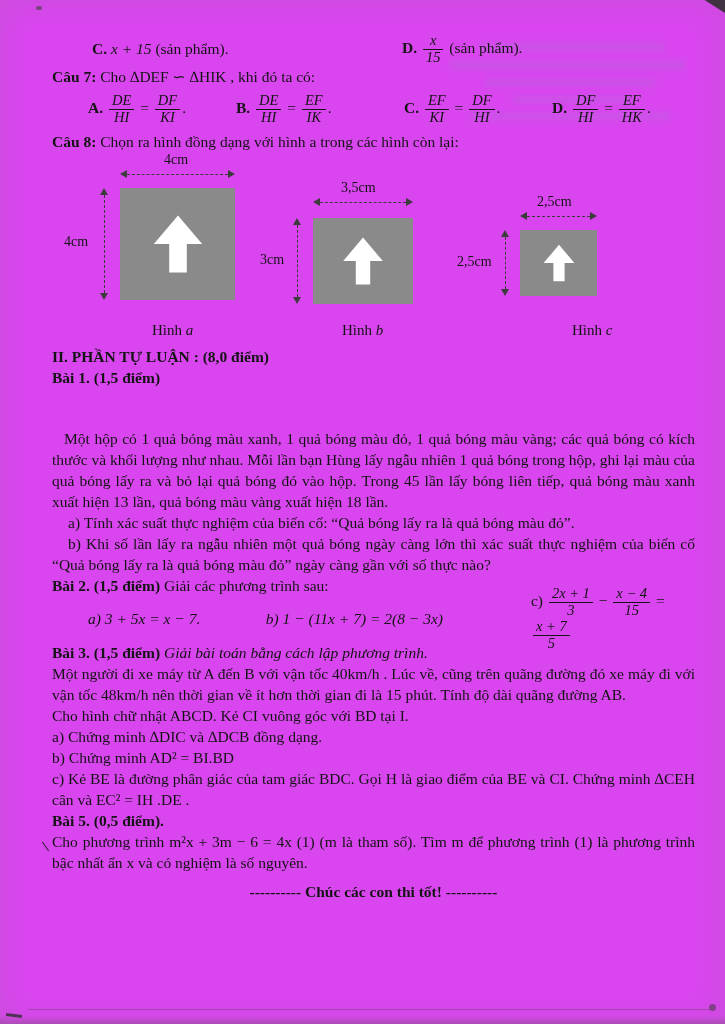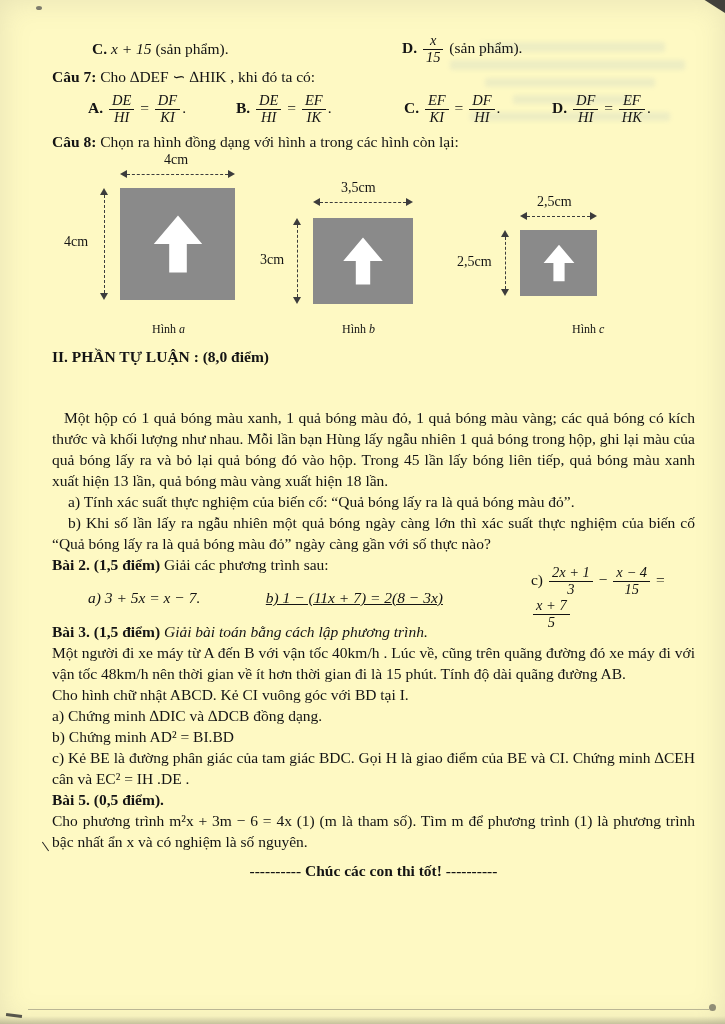--- a/index.html
+++ b/index.html
@@ -1,18 +1,18 @@
 <!DOCTYPE html>
 <html><head>
 <meta charset="utf-8">
 <style>
   html,body { margin:0; padding:0; background:#d8d8d4; }
   .page {
     position:relative; width:725px; height:1024px; margin:0 auto;
-    background:#fef9c3; overflow:hidden;
+    background:#d946ef; overflow:hidden;
     font-family:"Liberation Serif", serif; font-size:15.5px; color:#141414;
     box-shadow: inset 0 0 30px rgba(120,120,110,.18);
   }
   .content { position:absolute; left:52px; top:32px; width:643px; }
   .line { line-height:21px; margin:0; }
   .just { text-align:justify; }
   b { font-weight:bold; }
   i { font-style:italic; }
   .math { font-style:italic; }
 
@@ -22,38 +22,38 @@
   .frac .den { display:block; padding:0 3px; }
 
   
   .top-row { display:flex; align-items:center; padding-left:40px; height:34px; }
   .top-row .slot-c { width:310px; }
   .c7-row { display:flex; align-items:center; padding-left:36px; height:44px; }
   .c7-row .o1 { width:148px; } .c7-row .o2 { width:168px; } .c7-row .o3 { width:148px; }
   .c8-row { display:flex; align-items:center; padding-left:33px; height:24px; }
   .c8-row .o1 { width:122px; } .c8-row .o2 { width:123px; } .c8-row .o3 { width:148px; }
   .eq-row { display:flex; align-items:center; padding-left:36px; height:46px;gap:38px; }
-  .eq-row .e1 { width:152px; } .eq-row .e2 { width:247px;text-decoration:underline; }
+  .eq-row .e1 { width:152px; } .eq-row .e2 { width:247px; }
 
   
   .figures { position:relative; height:192px; margin-top:2px; }
   .gbox { position:absolute; background:#8a8a8a; display:flex; align-items:center; justify-content:center; }
   .box-a { left:68px;  top:34px; width:115px; height:112px; }
   .box-b { left:261px; top:64px; width:100px; height:86px; }
   .box-c { left:468px; top:76px; width:77px;  height:66px; }
   .dimh { position:absolute; display:flex; align-items:center; height:8px; }
   .dimh .dline { flex:1; border-top:1.6px dashed #3c3c3c; }
   .ah-l { width:0; height:0; border-top:4px solid transparent; border-bottom:4px solid transparent; border-right:7px solid #3c3c3c; }
   .ah-r { width:0; height:0; border-top:4px solid transparent; border-bottom:4px solid transparent; border-left:7px solid #3c3c3c; }
   .dimv { position:absolute; display:flex; flex-direction:column; align-items:center; width:8px; }
   .dimv .dline { flex:1; border-left:1.6px dashed #3c3c3c; }
   .av-u { width:0; height:0; border-left:4px solid transparent; border-right:4px solid transparent; border-bottom:7px solid #3c3c3c; }
   .av-d { width:0; height:0; border-left:4px solid transparent; border-right:4px solid transparent; border-top:7px solid #3c3c3c; }
   .dimlbl { position:absolute; font-size:14px;text-align:right; }
-  .cap { position:absolute; top:168px; font-size:12px; }
+  .cap { position:absolute; top:168px; font-size:15px; }
 
   .footer { text-align:center; font-weight:bold; margin-top:10px; }
 
   
   .art { position:absolute; }
   .art-tr { right:0; top:0; width:24px; height:13px; background:#2f2f2f; clip-path:polygon(15% 0,100% 0,100% 100%); opacity:.9; }
   .art-tl { left:36px; top:6px; width:6px; height:4px; background:#4a4a4a; border-radius:50%; opacity:.7; }
   .art-slash { left:40px; top:846px; width:11px; border-top:1.6px solid #222; transform:rotate(55deg); }
   .art-bline { left:28px; right:16px; top:1009px; border-top:1px solid rgba(70,70,70,.35); }
   .art-bl { left:6px; top:1014px; width:16px; height:3px; background:#2e2e2e; transform:rotate(7deg); opacity:.8; }
@@ -192,20 +192,21 @@
       </div>
 
       <span class="cap" style="left:100px;"><span>Hình </span><i>a</i></span>
       <span class="cap" style="left:290px;"><span>Hình </span><i>b</i></span>
       <span class="cap" style="left:520px;"><span>Hình </span><i>c</i></span>
     </div>
 
 
     <p class="line"><b>II. PHẦN TỰ LUẬN : (8,0 điểm)</b></p>
 
+    <p class="line"><b>Bài 1. (1,5 điểm)</b></p>
     <p class="line just" style="text-indent:12px;margin-top:40px;">Một hộp có 1 quả bóng màu xanh, 1 quả bóng màu đỏ, 1 quả bóng màu vàng; các quả bóng có kích thước và khối lượng như nhau. Mỗi lần bạn Hùng lấy ngẫu nhiên 1 quả bóng trong hộp, ghi lại màu của quả bóng lấy ra và bỏ lại quả bóng đó vào hộp. Trong 45 lần lấy bóng liên tiếp, quả bóng màu xanh xuất hiện 13 lần, quả bóng màu vàng xuất hiện 18 lần.</p>
     <p class="line just" style="text-indent:16px;">a) Tính xác suất thực nghiệm của biến cố: “Quả bóng lấy ra là quả bóng màu đỏ”.</p>
     <p class="line just" style="text-indent:16px;">b) Khi số lần lấy ra ngẫu nhiên một quả bóng ngày càng lớn thì xác suất thực nghiệm của biến cố “Quả bóng lấy ra là quả bóng màu đỏ” ngày càng gần với số thực nào?</p>
 
     <p class="line">
       <b>Bài 2. (1,5 điểm)</b>
       <span>Giải các phương trình sau:</span>
     </p>
     <div class="eq-row">
       <span class="e1 math">a) 3 + 5x = x − 7.</span>

